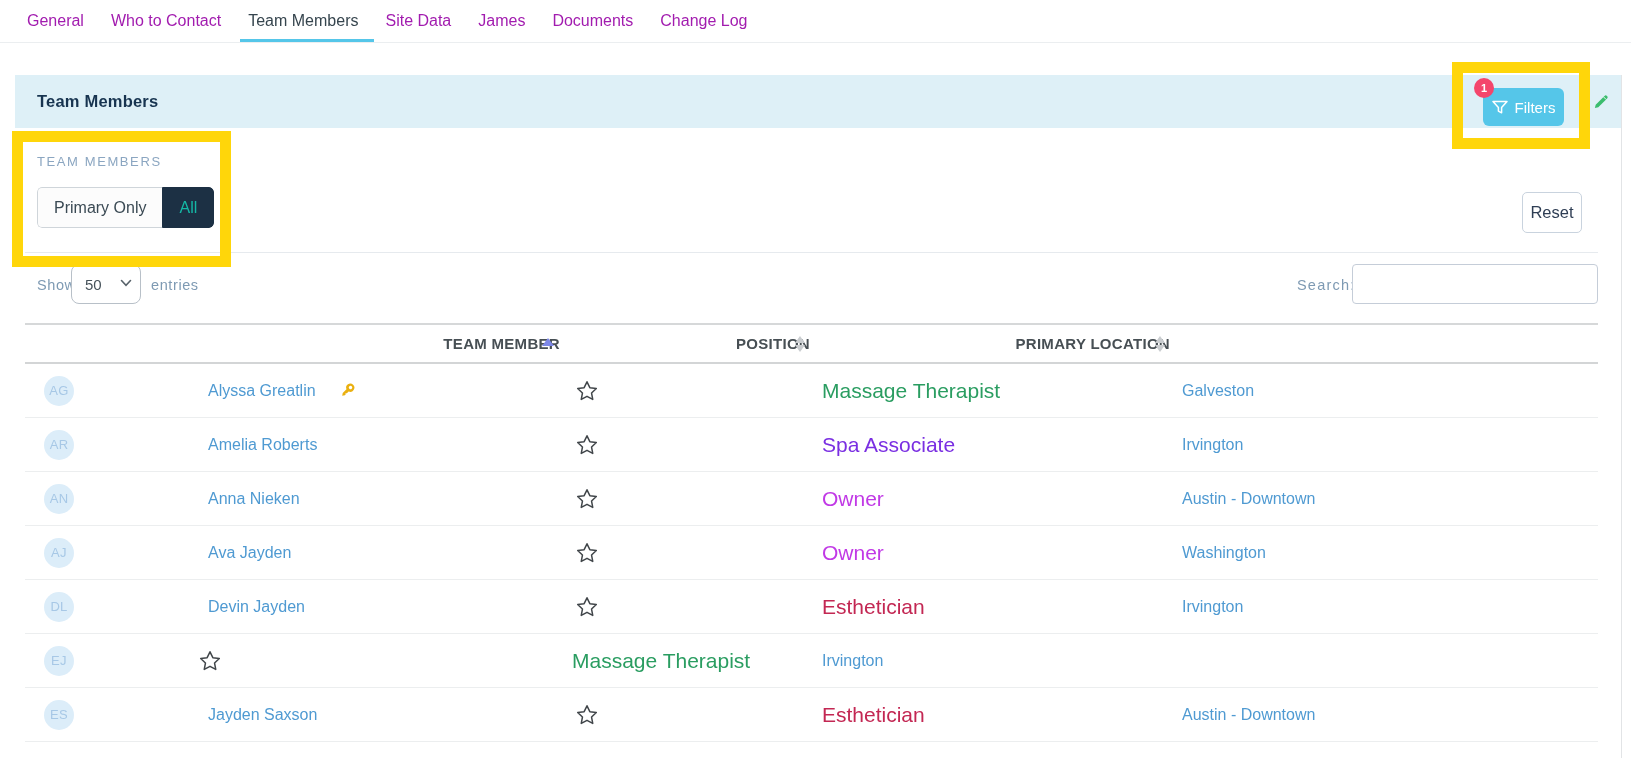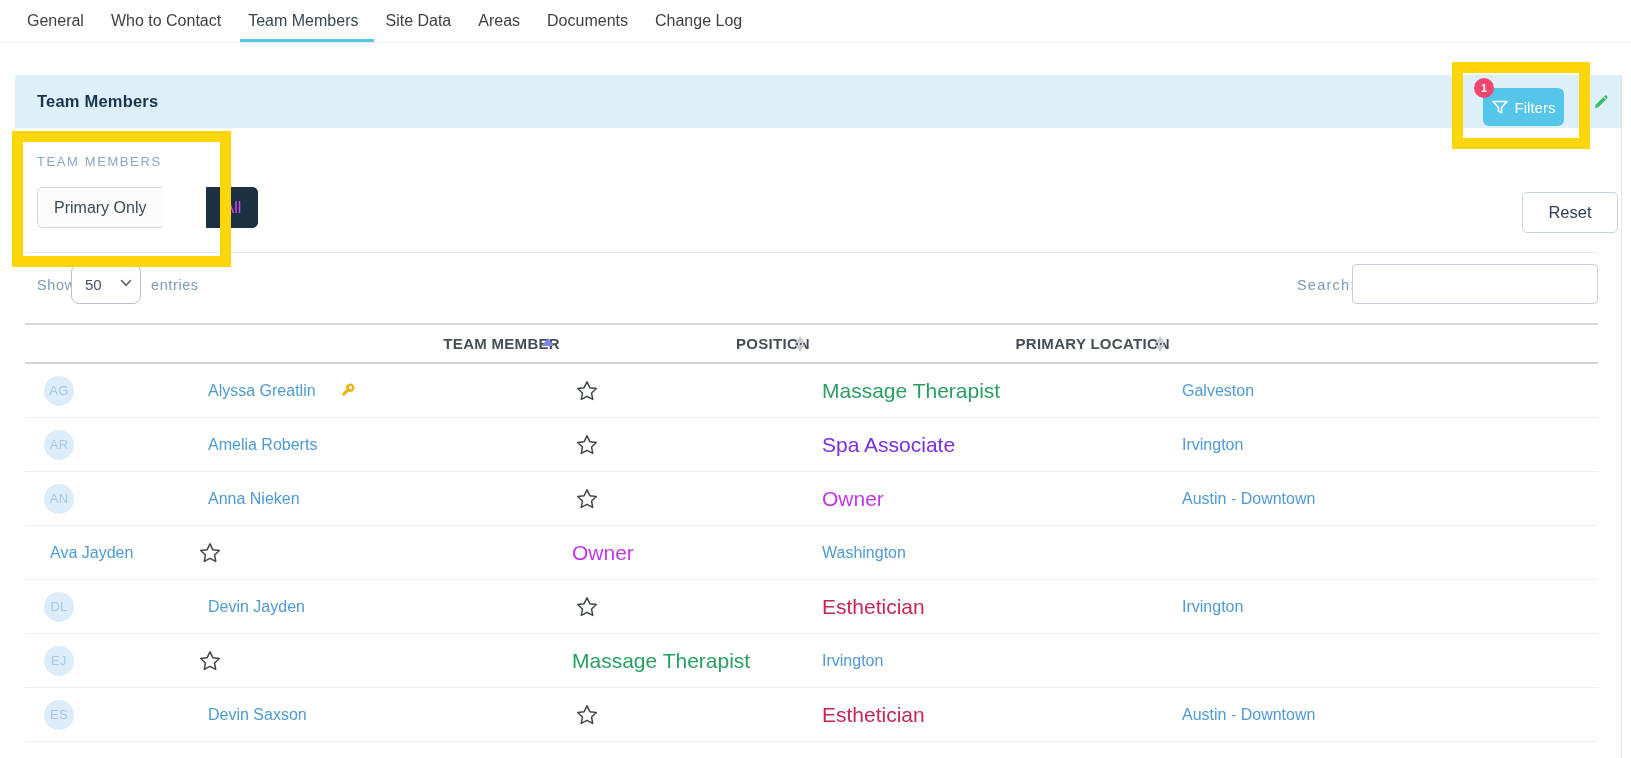--- a/index.html
+++ b/index.html
@@ -15,21 +15,21 @@
   
   .topnav {
     position: absolute; top:0; left:0; width:100%; height:43px;
     border-bottom: 1px solid #ebeef0;
     display: flex; align-items: stretch;
     padding-left: 25px; gap: 23px;
     background:#fff;
   }
   .tab {
     display:flex; align-items:center;
-    font-size: 16px; color: #404040;
+    font-size: 16px; color: #a21caf;
     position: relative; cursor: pointer;
     padding: 0 2px;
     white-space: nowrap;
   }
   .tab.active { color:#36454e; }
   .tab.active::after {
     content:""; position:absolute; left:-6px; right:-14px; bottom:0;
     height:3px; background: var(--accent_cyan, #4ec5e9);
   }
 
@@ -79,27 +79,26 @@
     display:flex; border-radius:5px; overflow:hidden;
   }
   .toggle-opt {
     display:flex; align-items:center; justify-content:center;
     font-size:16px; font-family:inherit; cursor:pointer;
     border:1px solid #cfd5da; background:#fcfcfc; color:#3b4a54;
     padding:14px 16px;
   }
   .toggle-opt.first { border-radius:5px 0 0 5px; border-right:none; }
   .toggle-opt.selected {
-    background: var(--dark_navy, #1c3044); color:#d946ef;
+    background: var(--dark_navy, #1c3044); color:#14b8a6;
     border-color: var(--dark_navy, #1c3044);
     border-radius:0 5px 5px 0;
-    margin-left:44px;
   }
   .reset-btn {
-    position:absolute; left:1522px; top:192px; width:96px; height:41px;
+    position:absolute; left:1522px; top:192px; width:60px; height:41px;
     background:#fff; border:1px solid #c9d3de; border-radius:5px;
     font-size:16.5px; font-family:inherit; color:#2f3e54; cursor:pointer;
   }
   .section-divider {
     position:absolute; left:25px; top:252px; width:1573px; height:1px;
     background:#e6eaee;
   }
 
   
   .ctl-label { position:absolute; font-size:14.5px; color: var(--muted_slate2, #7e9ab3); letter-spacing:.6px; }
@@ -181,21 +180,21 @@
   .hl-toggle { left:12px; top:131px; width:219px; height:136px; }
 </style>
 </head>
 <body>
 
 <nav class="topnav">
   <div class="tab">General</div>
   <div class="tab">Who to Contact</div>
   <div class="tab active">Team Members</div>
   <div class="tab">Site Data</div>
-  <div class="tab">Areas</div>
+  <div class="tab">James</div>
   <div class="tab">Documents</div>
   <div class="tab">Change Log</div>
 </nav>
 
 <div class="page-right-border"></div>
 
 <header class="band">
   <h2 class="band-title">Team Members</h2>
 
   <button class="filters-btn">
@@ -336,20 +335,25 @@
     </div>
     <div class="td td-position">
       <a class="pos-link" style="color: rgb(193, 57, 230);">Owner</a>
     </div>
     <div class="td td-location">
       <a class="link loc-link">Austin - Downtown</a>
     </div>
   </div>
 
   <div class="tr">
+    <div class="td td-avatar">
+      <span class="avatar">
+            <span class="initials">AJ</span>
+          </span>
+    </div>
     <div class="td td-name">
       <a class="link name-link">Ava Jayden</a>
 
     </div>
     <div class="td td-manager">
       <button class="star-btn">
         <svg width="24" height="24" viewBox="0 0 24 24">
           <path d="M12 2.8l2.85 5.9 6.45.85-4.75 4.5 1.2 6.4L12 17.3l-5.75 3.15 1.2-6.4L2.7 9.55l6.45-.85z" fill="none" stroke="#41464a" stroke-width="1.5" stroke-linejoin="round"></path>
         </svg>
       </button>
@@ -408,21 +412,21 @@
     </div>
   </div>
 
   <div class="tr">
     <div class="td td-avatar">
       <span class="avatar">
             <span class="initials">ES</span>
           </span>
     </div>
     <div class="td td-name">
-      <a class="link name-link">Devin Saxson</a>
+      <a class="link name-link">Jayden Saxson</a>
 
     </div>
     <div class="td td-manager">
       <button class="star-btn">
         <svg width="24" height="24" viewBox="0 0 24 24">
           <path d="M12 2.8l2.85 5.9 6.45.85-4.75 4.5 1.2 6.4L12 17.3l-5.75 3.15 1.2-6.4L2.7 9.55l6.45-.85z" fill="none" stroke="#41464a" stroke-width="1.5" stroke-linejoin="round"></path>
         </svg>
       </button>
     </div>
     <div class="td td-position">

